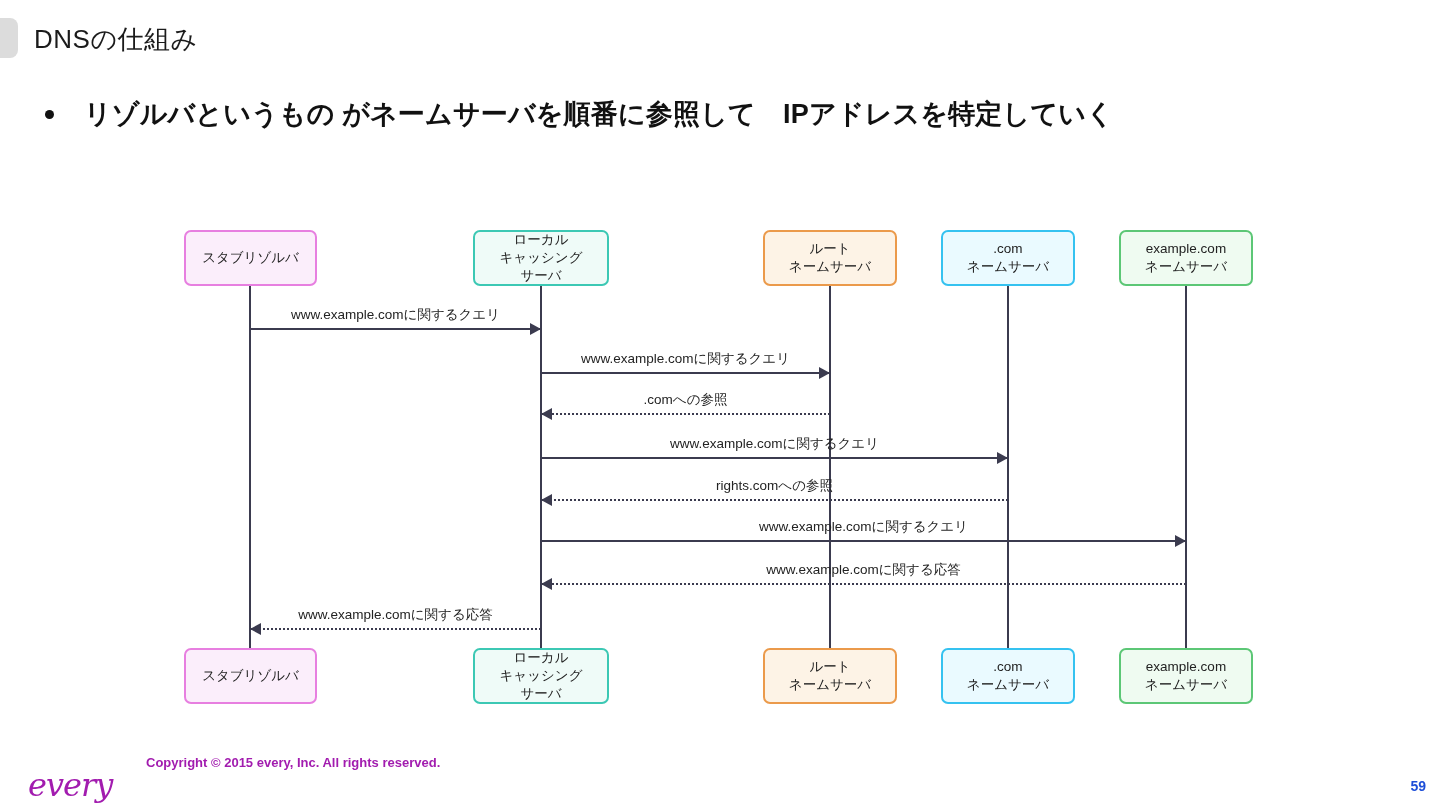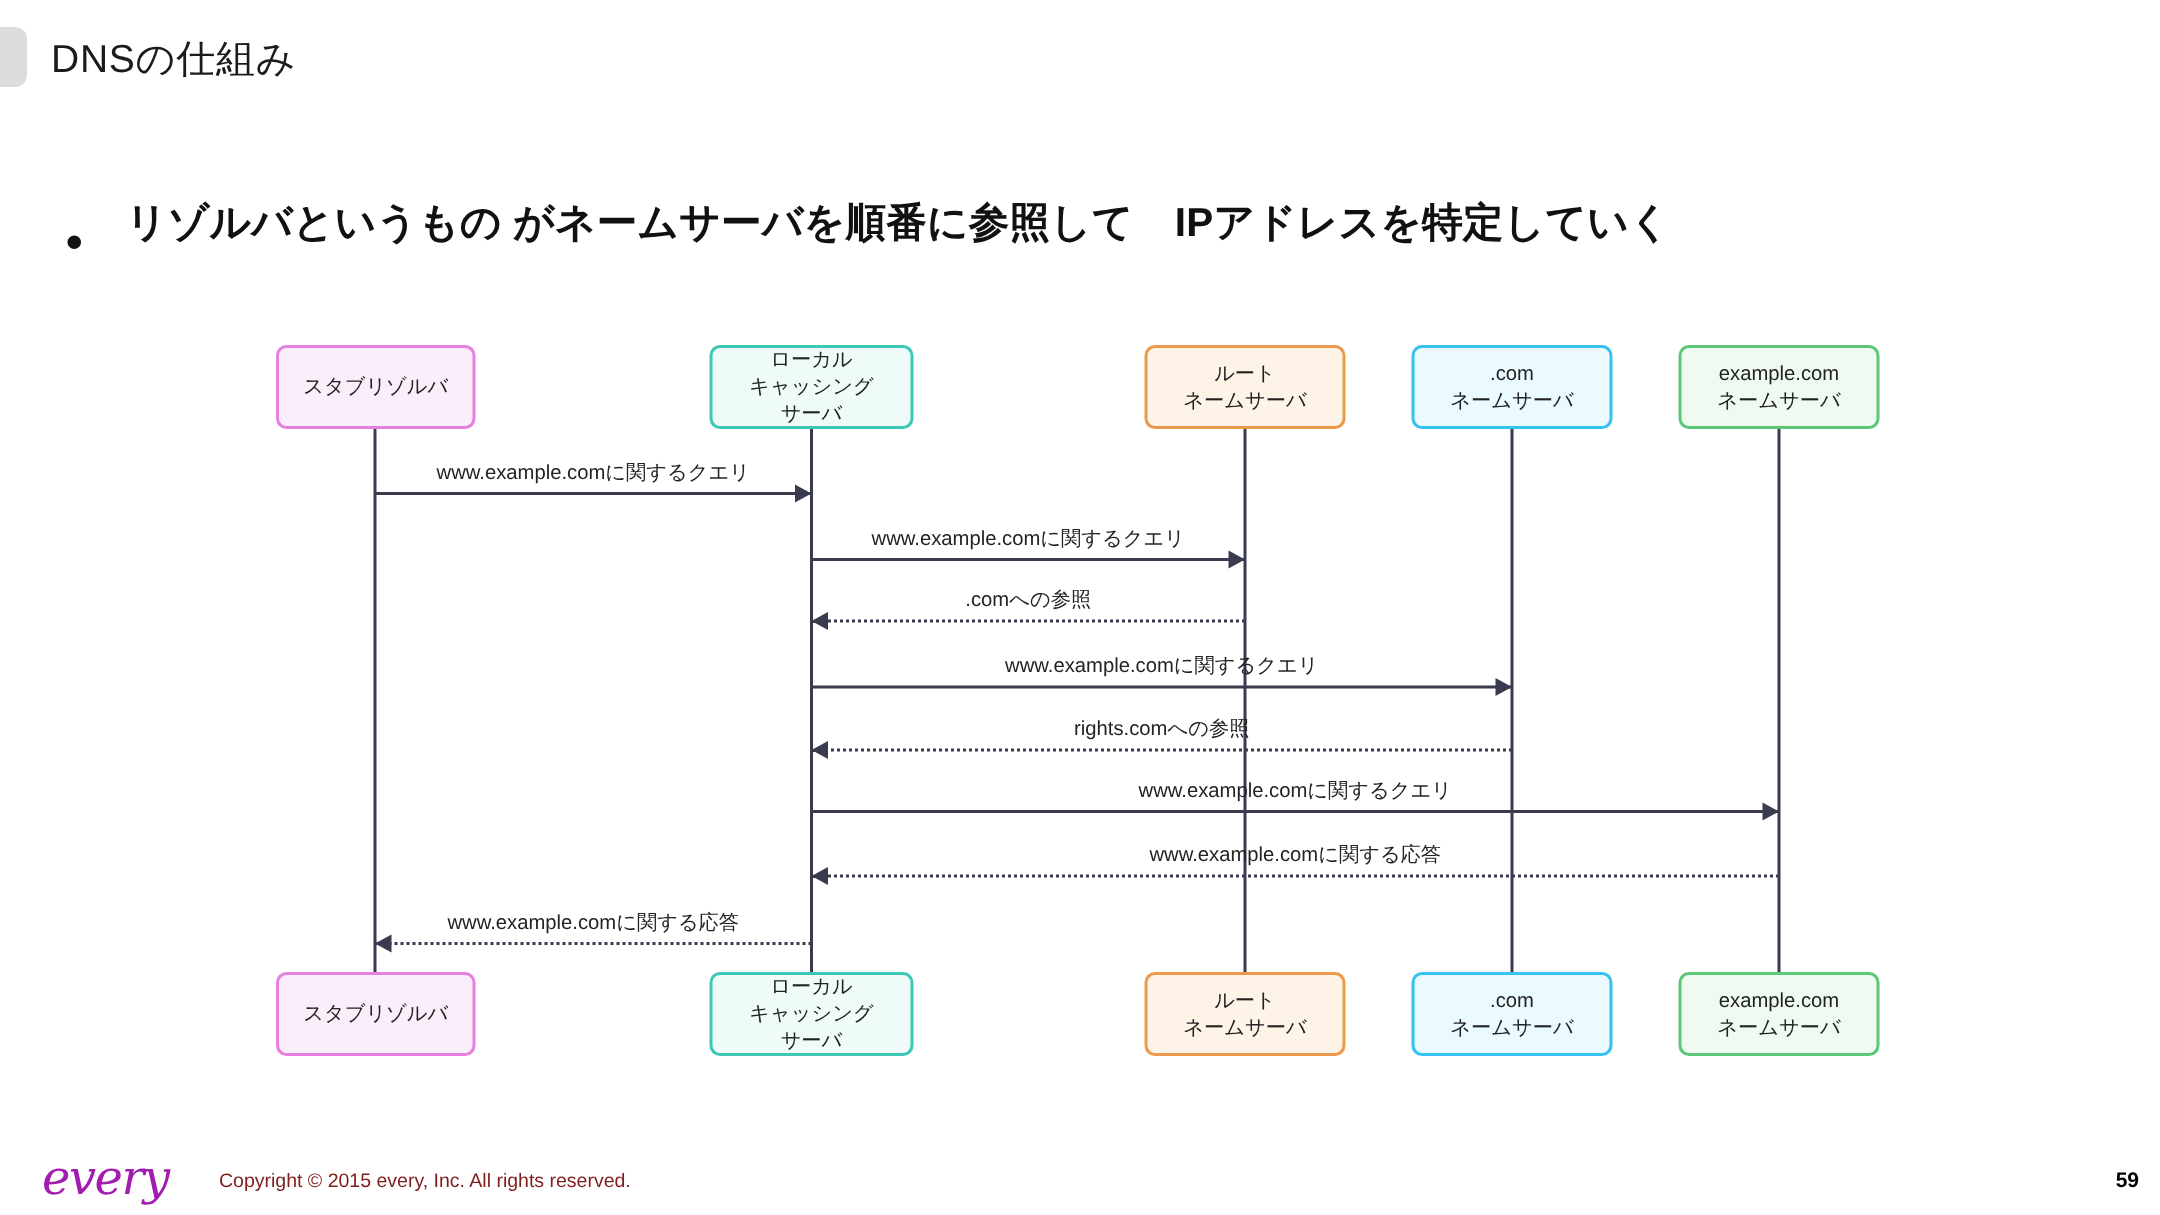--- a/index.html
+++ b/index.html
@@ -36,22 +36,21 @@
     font-weight: 400;
     white-space: nowrap;
   }
 
   
   #bullet-row {
     position: absolute;
     left: 45px;
     top: 96px;
     display: flex;
-    align-items: flex-end;
-    margin-top: 34px;
+    align-items: center;
   }
   #bullet-dot {
     width: 9px;
     height: 9px;
     border-radius: 50%;
     background: #111111;
     margin-right: 30px;
     flex: none;
   }
   #bullet-text {
@@ -124,32 +123,33 @@
     font-family: "DejaVu Serif", serif;
     font-style: italic;
     font-size: 32px;
     color: #a21caf;
     letter-spacing: -1px;
     user-select: none;
   }
   #footer-copyright {
     position: absolute;
     left: 146px;
-    top: 779px;
+    top: 755px;
     font-size: 13px;
-    color: #7f1d1d;
-    white-space: nowrap;
+    color: #a21caf;
+    white-space: nowrap;
+    font-weight: bold;
   }
   #page-number {
     position: absolute;
     right: 14px;
     top: 778px;
     font-size: 14px;
     font-weight: bold;
-    color: #000000;
+    color: #1d4ed8;
   }
 </style>
 </head>
 <body>
 
 <div id="slide-tab-marker"></div>
 <div id="slide-title">DNSの仕組み</div>
 
 <div id="bullet-row">
   <span id="bullet-dot"></span>

